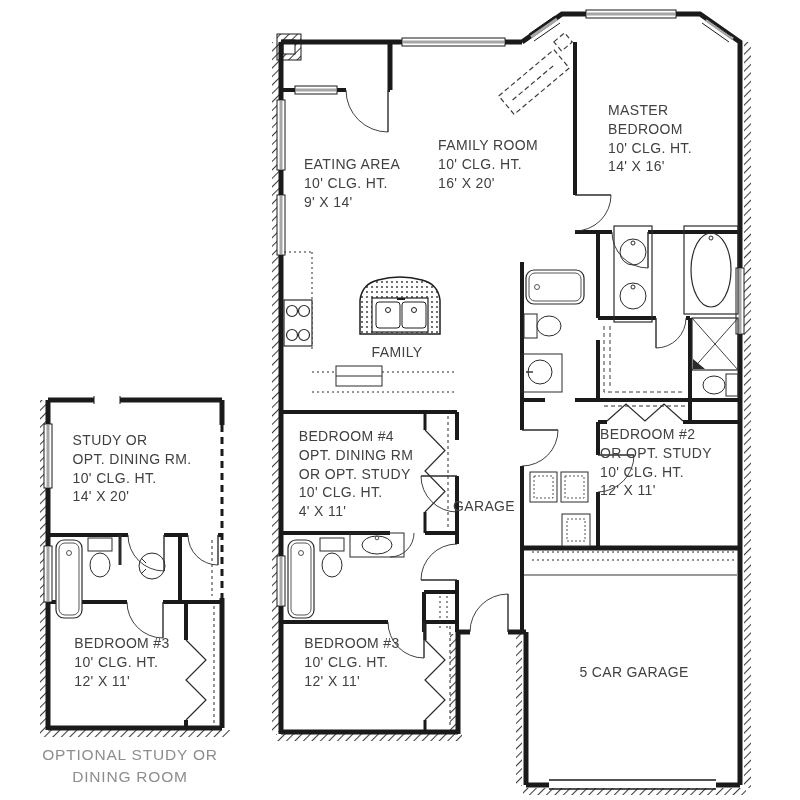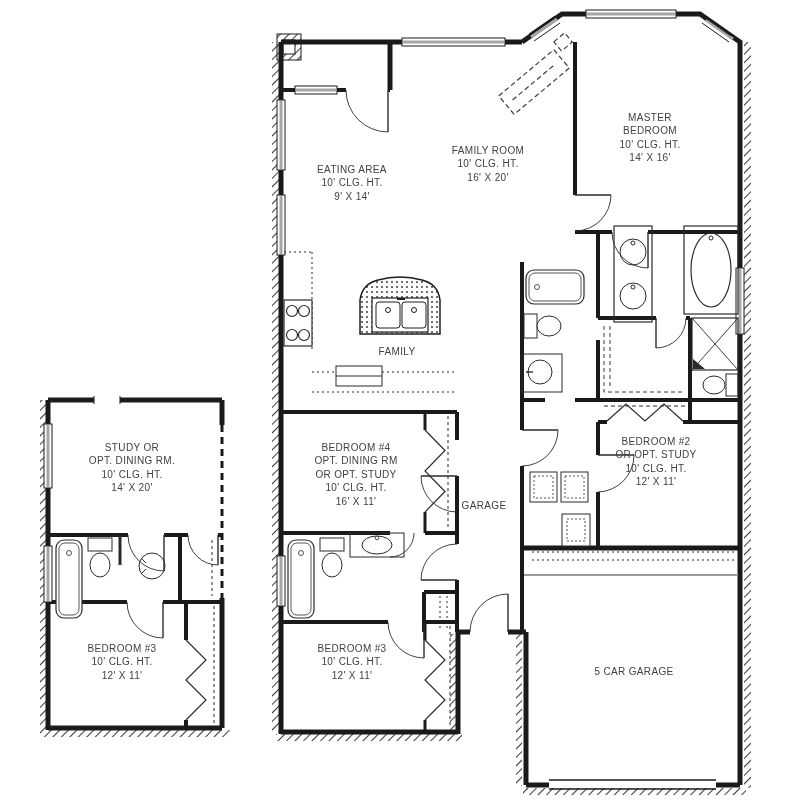--- a/index.html
+++ b/index.html
@@ -1,21 +1,21 @@
 <!DOCTYPE html>
 <html><head>
 <meta charset="utf-8">
 <style>
   html,body{margin:0;padding:0;background:#fff;}
   .canvas{position:relative;width:800px;height:800px;background:#fff;overflow:hidden;
           font-family:"Liberation Sans",sans-serif;}
   .plan-svg{position:absolute;left:0;top:0;}
   .room-label{position:absolute;transform:translate(-50%,-50%);
-      font-size:10px;line-height:1.34;letter-spacing:.35px;color:#414141;
-      text-align:center;white-space:pre-line;pointer-events:none;}
+      font-size:14px;line-height:1.34;letter-spacing:.35px;color:#414141;
+      text-align:left;white-space:pre-line;pointer-events:none;}
   .caption{position:absolute;transform:translate(-50%,-50%);
       font-size:15.5px;line-height:1.4;letter-spacing:.8px;color:#8d8d8d;
       text-align:center;white-space:pre-line;}
 </style>
 </head>
 <body>
 
 <div class="canvas">
 
 <svg class="plan-svg" width="800" height="800" viewBox="0 0 800 800">
@@ -269,32 +269,34 @@
 16' X 20'</div>
   <div class="room-label" style="left:650px;top:138px">MASTER
 BEDROOM
 10' CLG. HT.
 14' X 16'</div>
   <div class="room-label" style="left:397px;top:352px">FAMILY</div>
   <div class="room-label" style="left:356px;top:474px">BEDROOM #4
 OPT. DINING RM
 OR OPT. STUDY
 10' CLG. HT.
-16' X 11'</div>
+4' X 11'</div>
   <div class="room-label" style="left:484px;top:506px">GARAGE</div>
   <div class="room-label" style="left:656px;top:462px">BEDROOM #2
 OR OPT. STUDY
 10' CLG. HT.
 12' X 11'</div>
   <div class="room-label" style="left:352px;top:662px">BEDROOM #3
 10' CLG. HT.
 12' X 11'</div>
   <div class="room-label" style="left:634px;top:672px">5 CAR GARAGE</div>
   <div class="room-label" style="left:132px;top:468px">STUDY OR
 OPT. DINING RM.
 10' CLG. HT.
 14' X 20'</div>
   <div class="room-label" style="left:122px;top:662px">BEDROOM #3
 10' CLG. HT.
 12' X 11'</div>
 
+  <div class="caption" style="left:130px;top:766px">OPTIONAL STUDY OR
+DINING ROOM</div>
 
 </div>
 
 </body></html>

